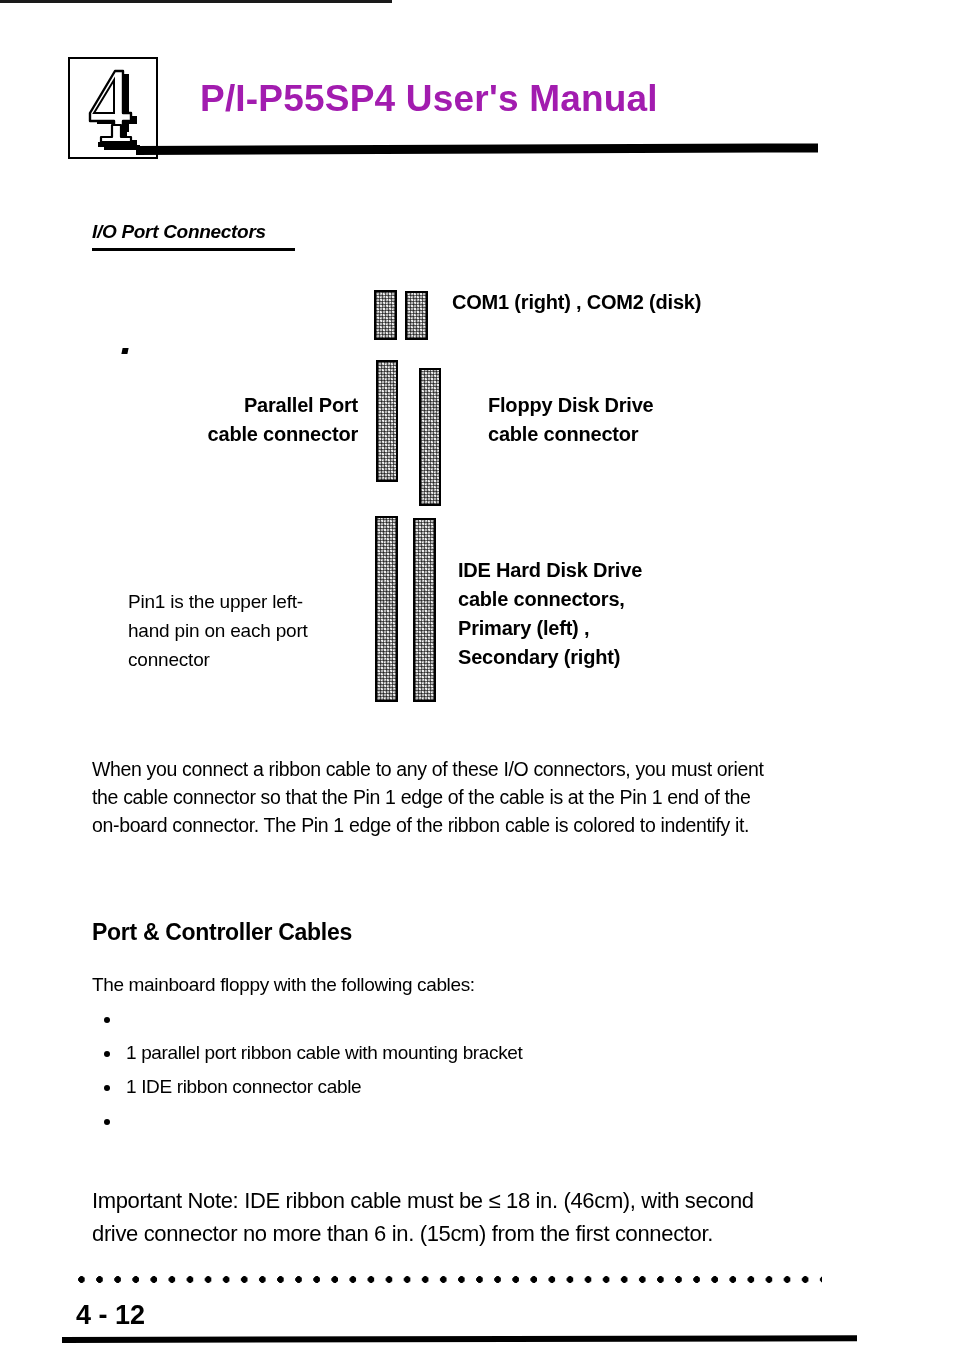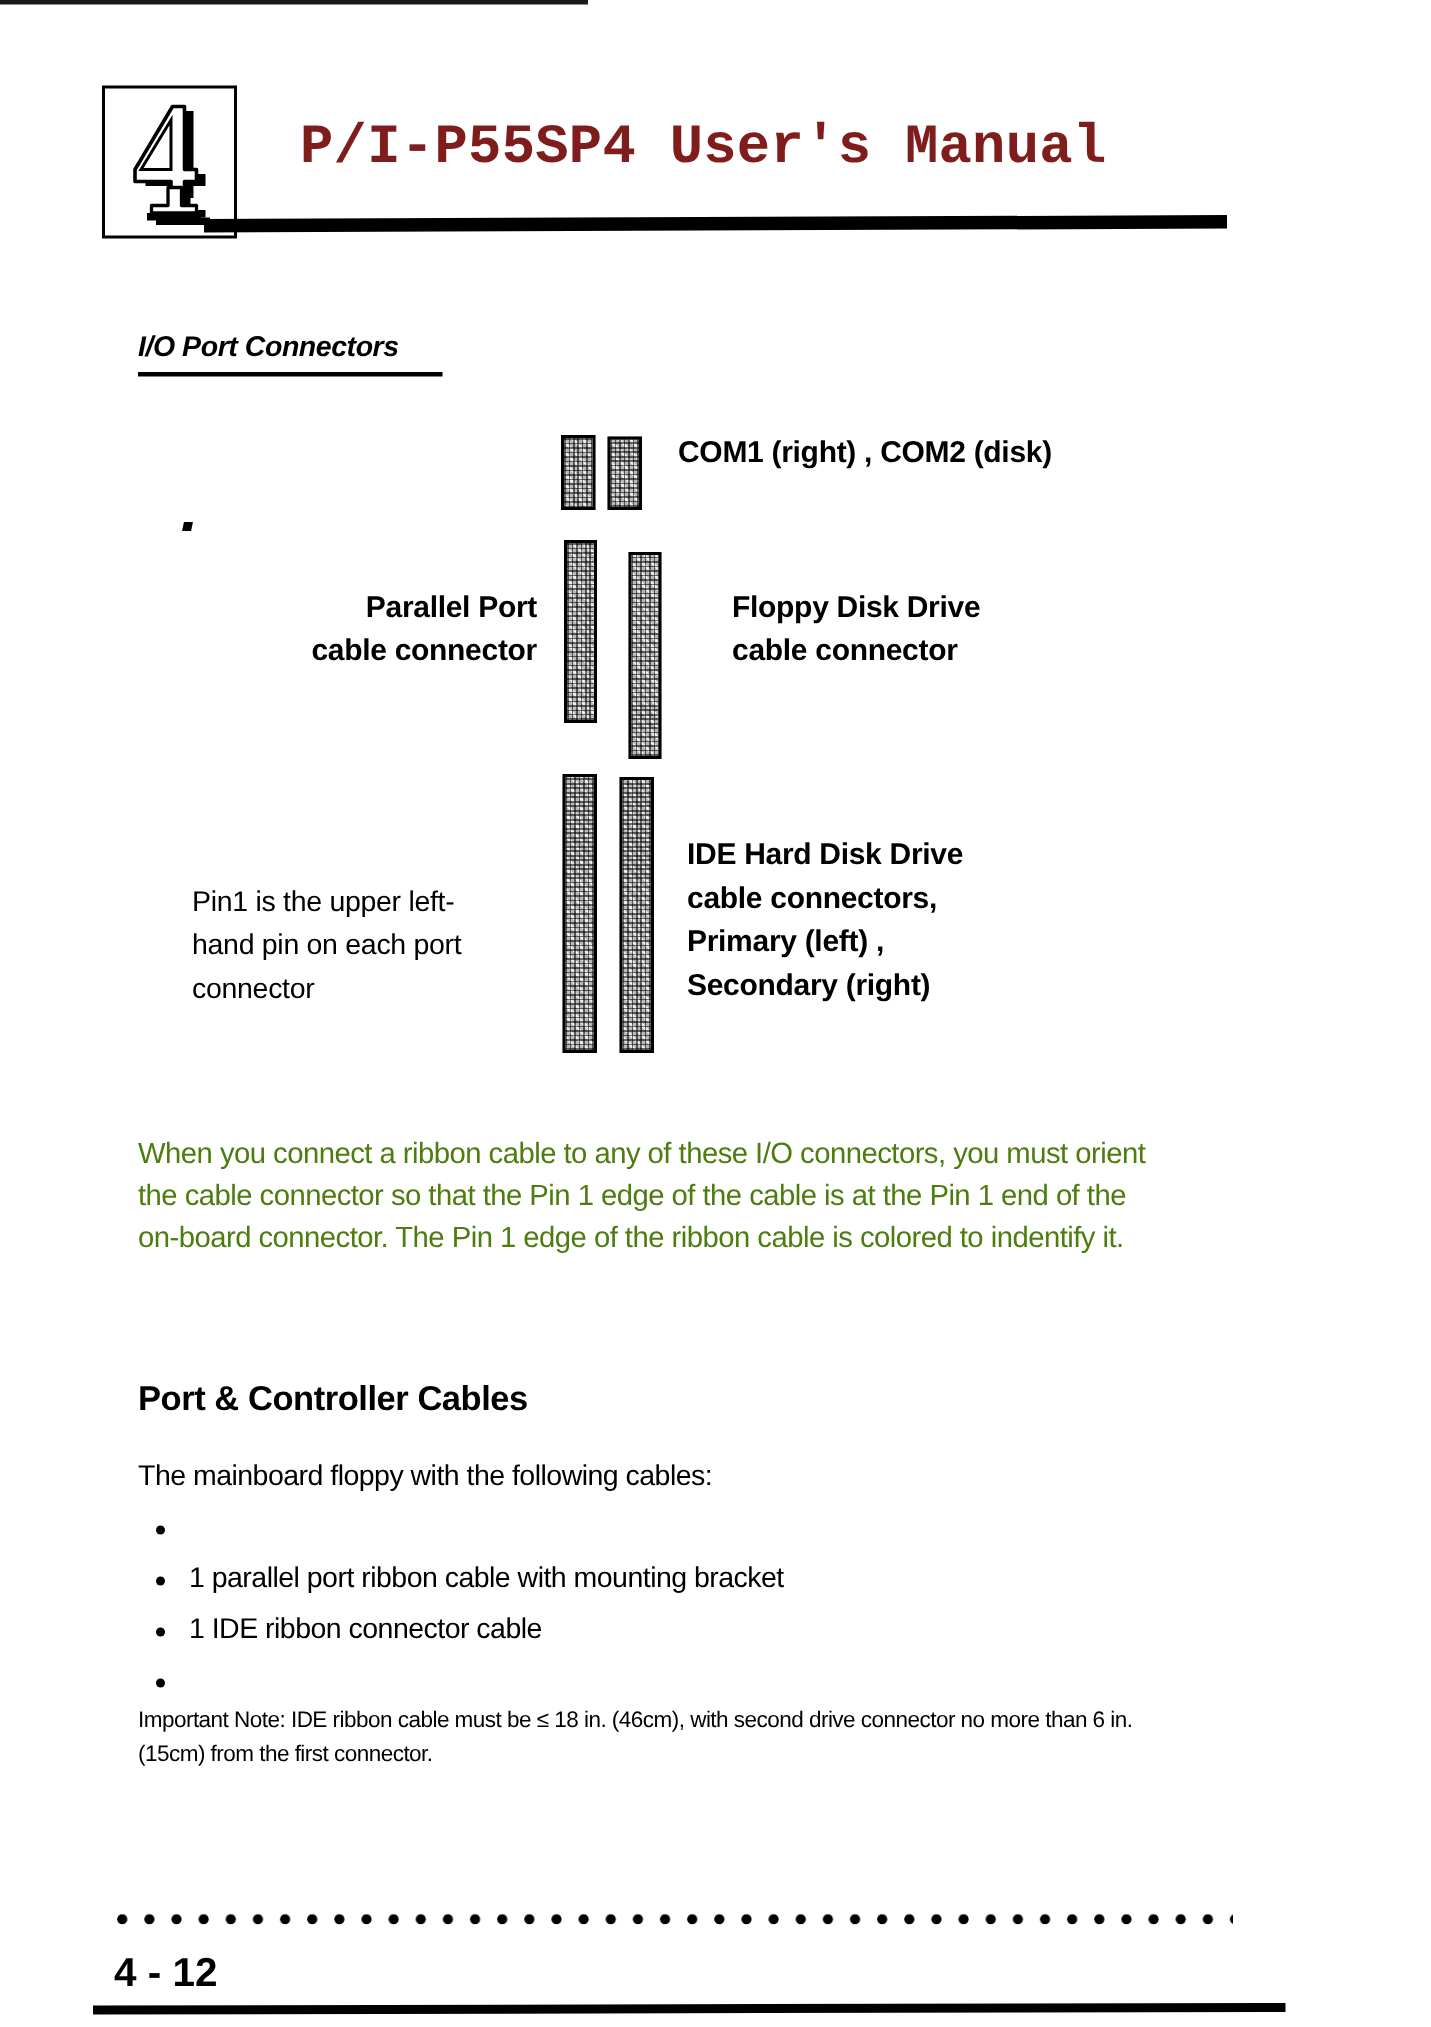--- a/index.html
+++ b/index.html
@@ -58,26 +58,26 @@
     display: flex;
     align-items: center;
     justify-content: center;
   }
   .chapter-num svg { display: block; }
 
   .manual-title {
     position: absolute;
     left: 200px;
     top: 78px;
-    font-family: Liberation Mono, monospace;
+    font-family: Liberation Sans, sans-serif;
     font-weight: bold;
     font-size: 37px;
     letter-spacing: 0.2px;
     white-space: nowrap;
-    color: #7f1d1d;
+    color: #a21caf;
   }
   .header-rule {
     position: absolute;
     left: 136px;
     top: 146px;
     width: 682px;
     height: 9px;
     background: #000;
     transform: rotate(-0.22deg);
     transform-origin: left center;
@@ -129,21 +129,21 @@
     line-height: 1.52;
   }
   .diagram-label.right-aligned { text-align: right; }
 
   
   .body-paragraph {
     position: absolute;
     font-size: 19.5px;
     line-height: 1.43;
     letter-spacing: -0.35px;
-    color: #4d7c0f;
+    color: #000000;
   }
   .subhead {
     position: absolute;
     font-size: 23px;
     font-weight: bold;
     letter-spacing: -0.3px;
     white-space: nowrap;
   }
   .lead-line {
     position: absolute;
@@ -173,23 +173,23 @@
     left: 4px;
     top: 9px;
     width: 6px;
     height: 6px;
     border-radius: 50%;
     background: #000;
   }
   .note {
     position: absolute;
     left: 92px;
-    top: 1136px;
+    top: 1184px;
     width: 690px;
-    font-size: 15px;
+    font-size: 22px;
     line-height: 1.5;
     letter-spacing: -0.35px;
   }
 
   
   .footer-dots {
     position: absolute;
     left: 78px;
     top: 1275px;
     width: 744px;

